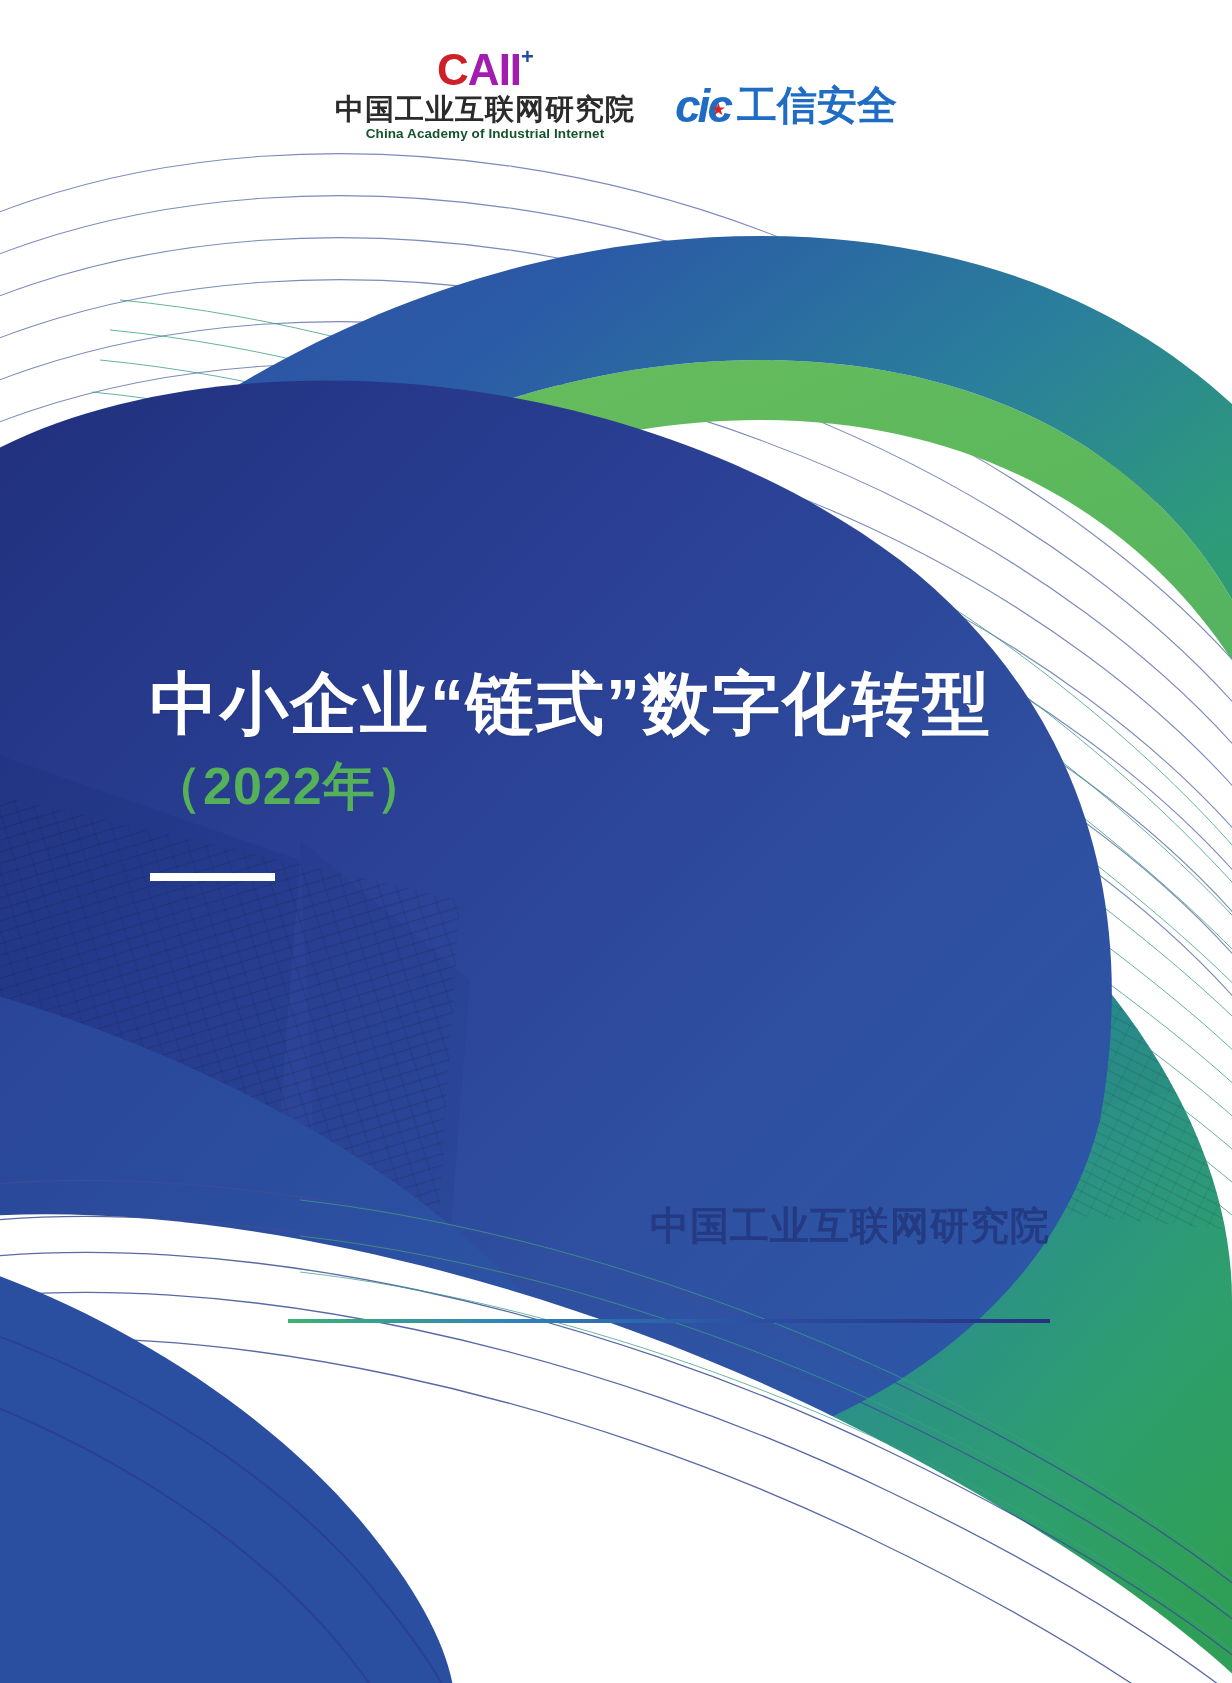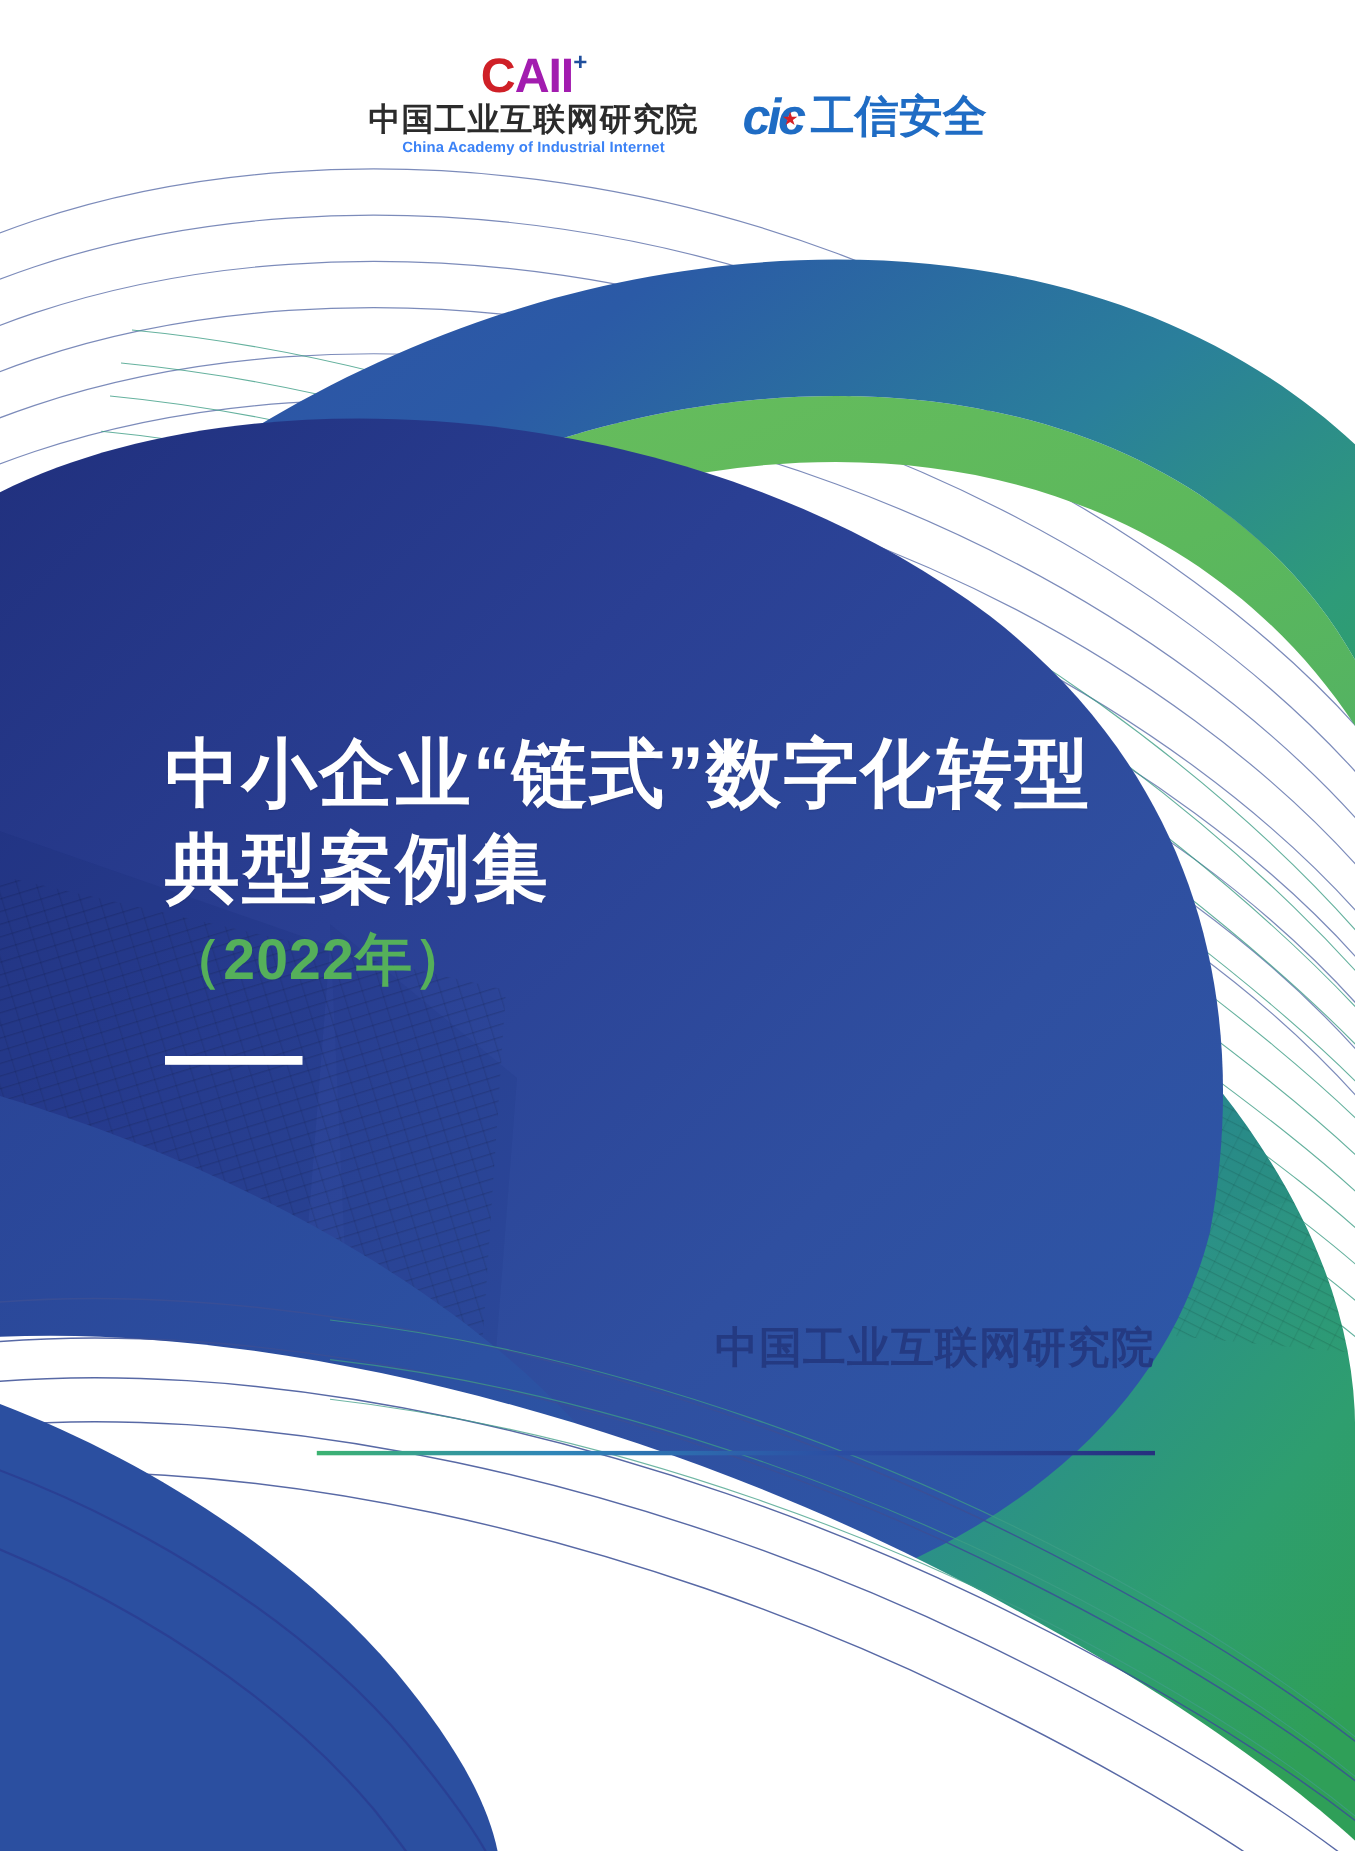--- a/index.html
+++ b/index.html
@@ -28,21 +28,21 @@
     display:flex;align-items:flex-start;
   }
   .caii-c{color:#cf2027;}
   .caii-aii{color:#a21caf;}
   .caii-plus{color:#1f4e9c;font-size:22px;line-height:1;margin-top:-2px;font-weight:bold;}
   .caii-cn{
     font-size:29px;font-weight:bold;color:#2b2b2b;
     letter-spacing:1px;margin-top:3px;
   }
   .caii-en{
-    font-size:13.5px;font-weight:bold;color:#3b82f6;
+    font-size:13.5px;font-weight:bold;color:#14532d;
     letter-spacing:0.1px;margin-top:3px;
   }
 
   .cic-logo{display:flex;align-items:flex-end;margin-top:30px;}
   .cic-mark{
     font-size:46px;font-weight:bold;color:#1f6cc4;
     font-style:italic;letter-spacing:-3px;position:relative;
   }
   .cic-star{
     position:absolute;right:7px;top:20px;color:#d42027;font-size:17px;
@@ -261,21 +261,20 @@
         <span>cic</span>
         <span class="cic-star">★</span>
       </div>
       <div class="cic-cn">工信安全</div>
     </div>
 
   </div>
 
   <div class="title-block">
     <div class="main-title">中小企业“链式”数字化转型</div>
-    <div class="main-title">典型案例集</div>
     <div class="sub-title">（2022年）</div>
     <div class="title-rule"></div>
   </div>
 
   <div class="footer-block">
     <div class="org-line">中国工业互联网研究院</div>
     <div class="footer-rule"></div>
   </div>
 
 </div>

